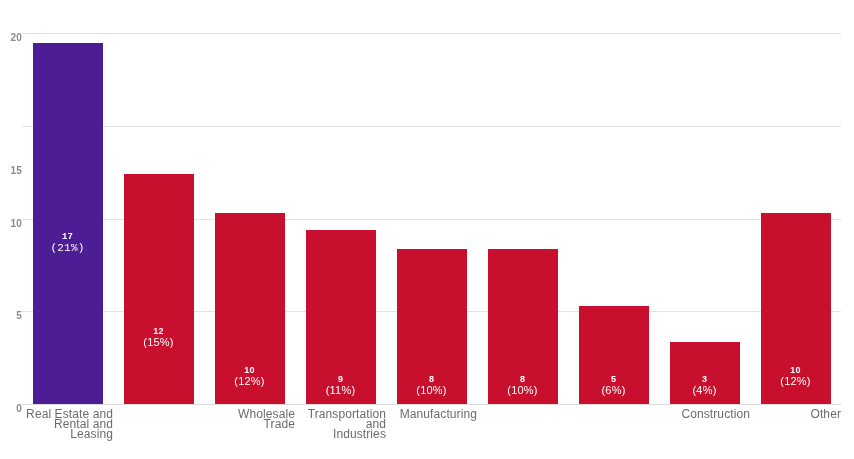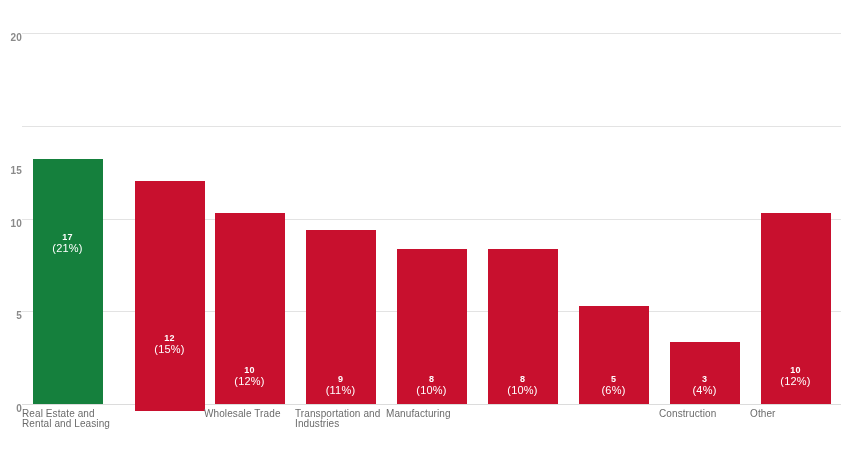--- a/index.html
+++ b/index.html
@@ -100,22 +100,22 @@
   .xlabels-layer {
     position: absolute;
     left: 22px;
     top: 409px;
     width: 819px;
     height: 48px;
   }
   .xlabel {
     position: absolute;
     top: 0;
-    text-align: left;
-    font-size: 10px;
+    text-align: right;
+    font-size: 12px;
     line-height: 10px;
     color: #6b6b6b;
     letter-spacing: 0.1px;
   }
 </style>
 </head>
 <body>
 
 <div id="chart-root">
 
@@ -131,28 +131,28 @@
   <div id="yticks-layer">
       <div class="ytick" style="top: 405px; left: 4px;">0</div>
       <div class="ytick" style="top: 312.25px; left: 4px;">5</div>
       <div class="ytick" style="top: 219.5px; left: 4px;">10</div>
       <div class="ytick" style="top: 126.75px; left: 4px; margin-top: 40px;">15</div>
       <div class="ytick" style="top: 34px; left: 4px;">20</div>
     </div>
 
   <div class="bars-layer" id="bars-layer">
       <div class="bar-slot" style="left: 0px; width: 91px;">
-        <div class="bar" title="Real Estate and Rental and Leasing: 17 (21%)" style="height: 245px; background: #15803d;">
+        <div class="bar" title="Real Estate and Rental and Leasing: 17 (21%)" style="height: 361px; background: #4c1d95; font-family: Liberation Mono, monospace;">
           <div class="bar-labels" style="bottom: 149.697px;">
             <div class="bar-value">17</div>
             <div class="bar-pct">(21%)</div>
           </div>
         </div>
       </div>
-      <div class="bar-slot" style="left: 102px; width: 91px; margin-top: 7px;">
+      <div class="bar-slot" style="left: 91px; width: 91px;">
         <div class="bar" title="Finance and Insurance: 12 (15%)" style="height: 230.02px; background: rgb(200, 16, 46);">
           <div class="bar-labels" style="bottom: 56.02px;">
             <div class="bar-value">12</div>
             <div class="bar-pct">(15%)</div>
           </div>
         </div>
       </div>
       <div class="bar-slot" style="left: 182px; width: 91px;">
         <div class="bar" title="Wholesale Trade: 10 (12%)" style="height: 191.065px; background: rgb(200, 16, 46);">
           <div class="bar-labels" style="bottom: 17.065px;">

